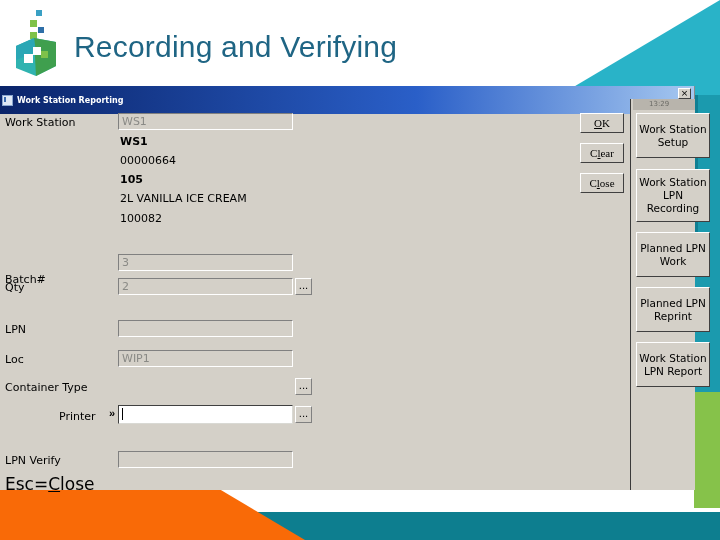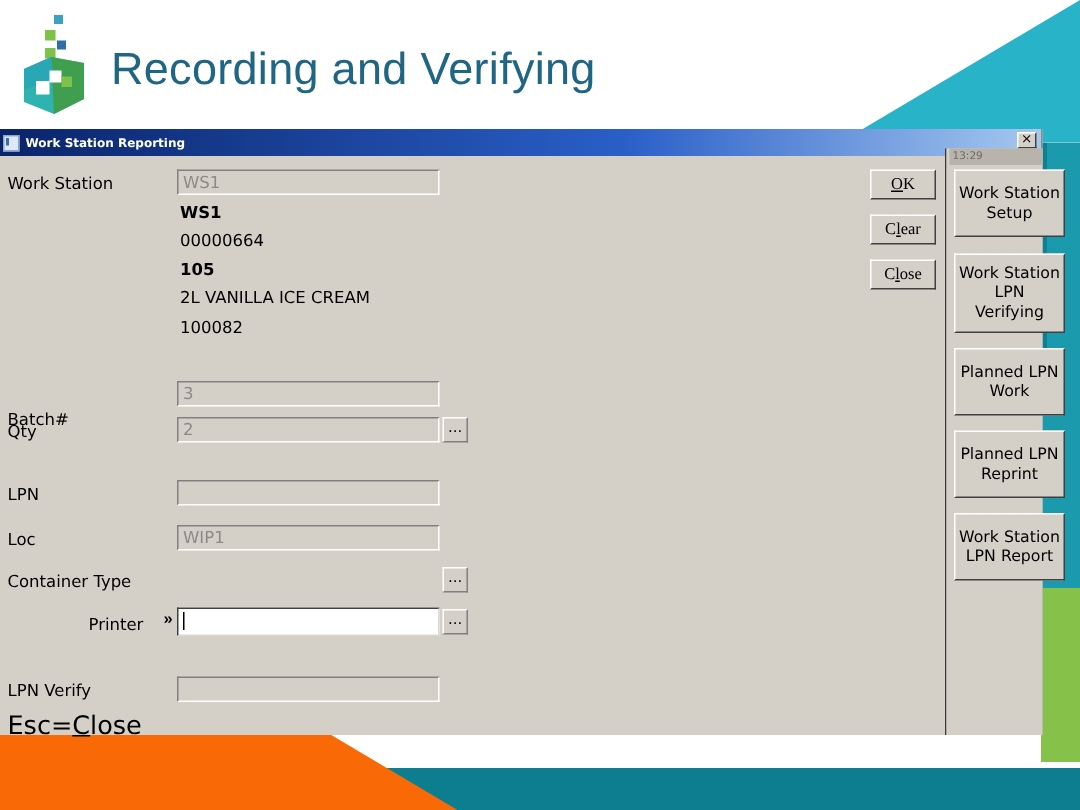--- a/index.html
+++ b/index.html
@@ -49,21 +49,21 @@
   }
 
   
   #app{
     position:absolute;left:0;top:86px;width:695px;height:404px;
     background:#d4d0c8;
     border-right:1px solid #8a8a8a;
     box-sizing:border-box;
   }
   .titlebar{
-    height:18px;width:100%;
+    height:28px;width:100%;
     background:linear-gradient(to right,#0a246a 0%,#2a5fc8 60%,#a6c8f0 100%);
     display:flex;align-items:center;gap:4px;padding:0 2px;box-sizing:border-box;
   }
   .tb-icon{
     width:9px;height:9px;background:#dfe8f6;border:1px solid #8aa6cf;
     display:inline-block;flex:0 0 auto;position:relative;
   }
   .tb-icon:after{content:"";position:absolute;left:1px;top:1px;width:2px;height:5px;background:#3a6ab0;}
   .tb-title{
     color:#ffffff;font-size:8px;font-weight:bold;
@@ -126,21 +126,21 @@
     background:#d4d0c8;border-top:1px solid #fff;border-left:1px solid #fff;
     border-right:1px solid #404040;border-bottom:1px solid #404040;
     font-size:9px;line-height:9px;text-align:center;color:#000;
     font-family:"DejaVu Sans", sans-serif;
   }
 
   
   .sidepanel{position:absolute;left:631px;top:0;width:64px;height:391px;background:#d4d0c8;}
   .timechip{
     position:absolute;left:633px;top:0px;width:62px;height:11px;
-    background:#b8b4ac;color:#6b6b66;font-size:7px;line-height:11px;padding-left:2px;
+    background:#b8b4ac;color:#6b6b66;font-size:7px;line-height:11px;padding-left:16px;
     box-sizing:border-box;font-family:"DejaVu Sans", sans-serif;
   }
   .sidebtn{
     position:absolute;left:636px;width:74px;box-sizing:border-box;
     background:#d4d0c8;
     border-top:1px solid #ffffff;border-left:1px solid #ffffff;
     border-right:1px solid #404040;border-bottom:1px solid #404040;
     font-size:10.5px;color:#000;text-align:center;
     font-family:"DejaVu Sans", sans-serif;
     display:flex;align-items:center;justify-content:center;
@@ -234,21 +234,21 @@
       <div class="sidepanel"></div>
       <div class="timechip">13:29</div>
 
       <div class="sidebtn" style="top:14px;height:45px;">
         <span>
           <span>Work Station</span><br><span>Setup</span>
         </span>
       </div>
       <div class="sidebtn" style="top:70px;height:53px;">
         <span>
-          <span>Work Station</span><br><span>LPN</span><br><span>Verifying</span>
+          <span>Work Station</span><br><span>LPN</span><br><span>Recording</span>
         </span>
       </div>
       <div class="sidebtn" style="top:133px;height:45px;">
         <span>
           <span>Planned LPN</span><br><span>Work</span>
         </span>
       </div>
       <div class="sidebtn" style="top:188px;height:45px;">
         <span>
           <span>Planned LPN</span><br><span>Reprint</span>

